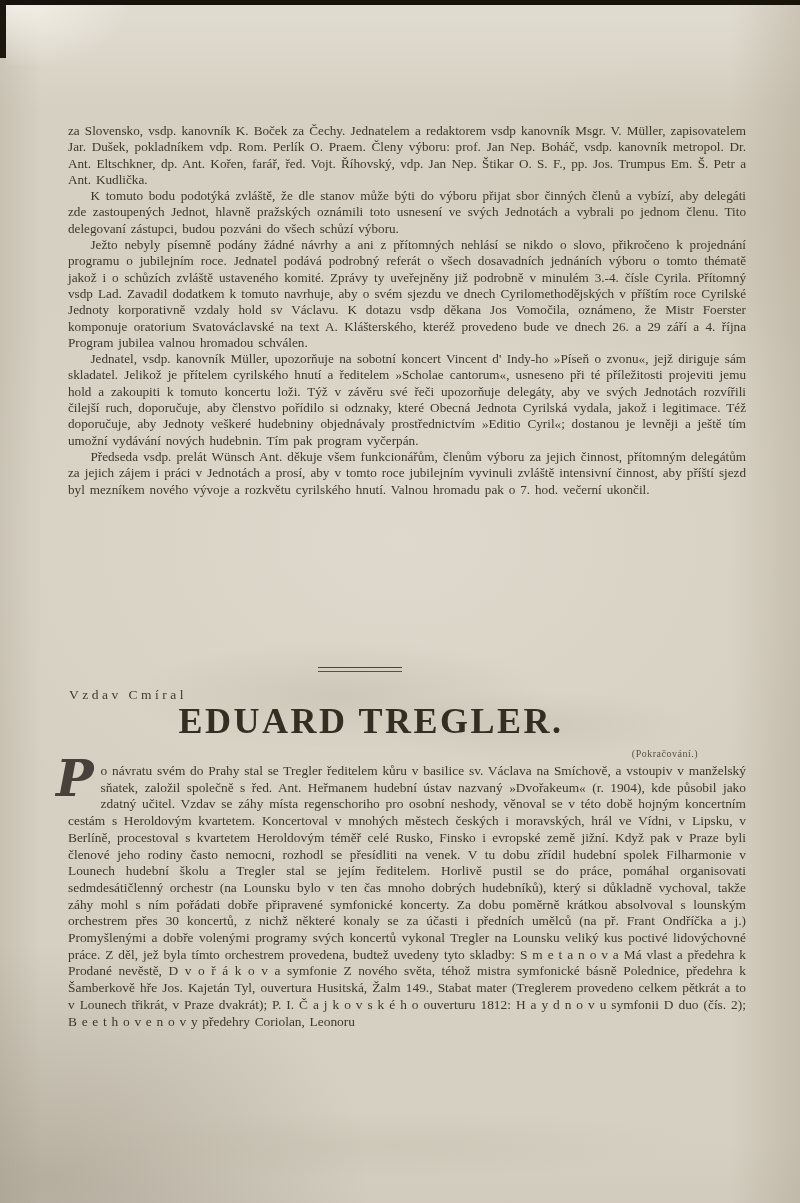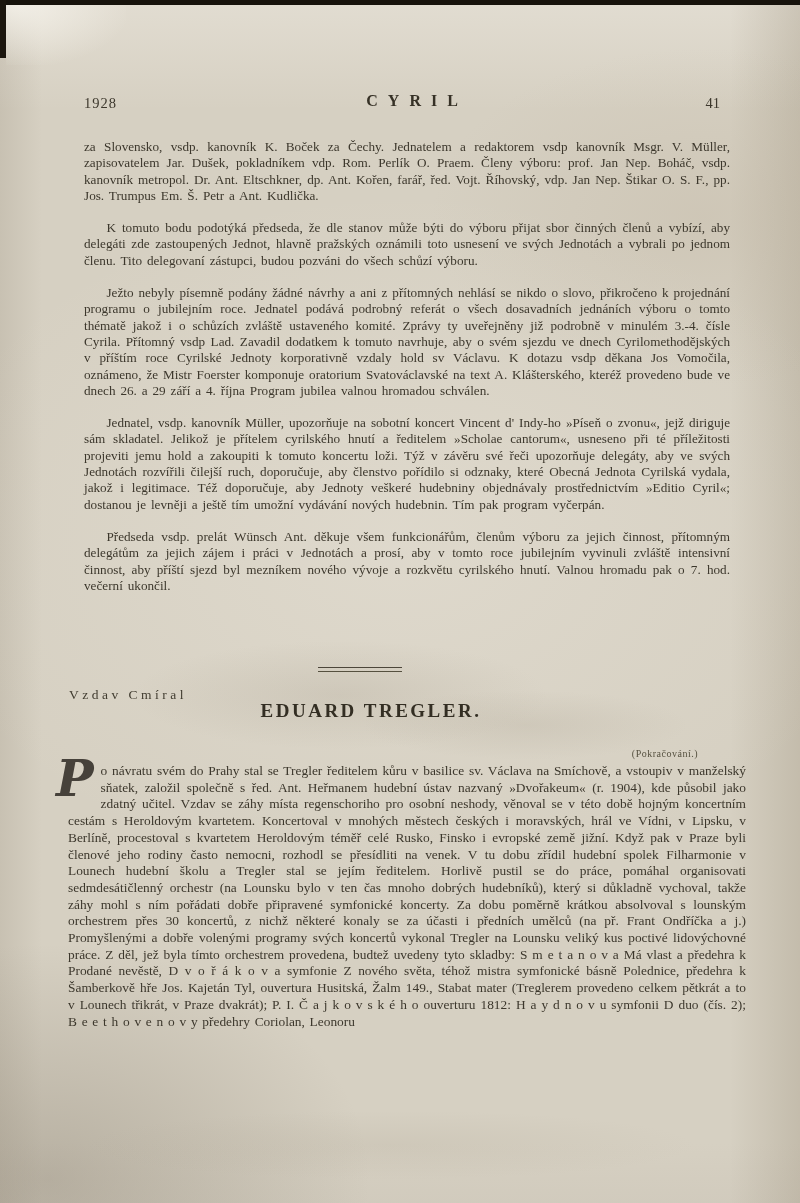--- a/index.html
+++ b/index.html
@@ -29,31 +29,31 @@
   .s3{top:1110px;left:80px;width:620px;height:70px;background:radial-gradient(ellipse, rgba(160,150,132,0.14), transparent 70%);}
 
   .header{position:absolute;top:92px;left:84px;right:58px;height:22px;}
   .header .year{position:absolute;left:0;top:3px;font-size:14.5px;letter-spacing:1px;}
   .header .journal{position:absolute;left:50%;transform:translateX(-46%);top:0;
     font-size:16px;letter-spacing:10px;font-weight:bold;color:#363126;}
   .header .pagenum{position:absolute;right:22px;top:3px;font-size:14.5px;}
 
   .report{position:absolute;top:123px;left:68px;width:678px;
     font-size:13.2px;line-height:16.3px;text-align:justify;word-spacing:1.6px;}
-  .report p{margin:16px;text-indent:1.7em;}
+  .report p{margin:0;text-indent:1.7em;}
   .report p.noindent{text-indent:0;}
   .signature{margin-top:1px;text-align:right;padding-right:84px;text-indent:0 !important;}
   .signature .sig-name{letter-spacing:3.5px;padding-left:6px;}
 
   .divider{position:absolute;top:667px;left:318px;width:84px;height:3px;
     border-top:1.6px solid #4c463a;border-bottom:1.1px solid #55503f;}
 
   .author{position:absolute;top:687px;left:69px;font-size:13.5px;letter-spacing:3.5px;color:#413c30;}
   .article-title{position:absolute;top:700px;left:0;width:742px;text-align:center;
-    font-size:19px;font-weight:bold;letter-spacing:2.5px;color:#332e23;}
+    font-size:36px;font-weight:bold;letter-spacing:2.5px;color:#332e23;}
   .continuation{position:absolute;top:748px;right:102px;font-size:10px;letter-spacing:0.5px;color:#55503f;margin-left:6px;}
 
   .article-body{position:absolute;top:763px;left:68px;width:678px;
     font-size:13.4px;line-height:16.7px;text-align:justify;word-spacing:1.4px;}
   .article-body p{margin:0;}
   .dropcap{
     float:left;
     font-family:"DejaVu Serif",serif;
     font-style:italic;font-weight:bold;
     font-size:50px;line-height:38px;
@@ -66,29 +66,24 @@
 
 <div class="page">
 
   <div class="edge-top"></div>
   <div class="edge-left"></div>
   <div class="corner-light"></div>
   <div class="smudge s1"></div>
   <div class="smudge s2"></div>
   <div class="smudge s3"></div>
 
-  <div class="header">
-    <span class="year">1928</span>
-    <span class="journal">CYRIL</span>
-    <span class="pagenum">41</span>
-  </div>
 
   <div class="report">
     <p class="noindent">za Slovensko, vsdp. kanovník K. Boček za Čechy. Jednatelem a redaktorem vsdp kanovník Msgr. V. Müller, zapisovatelem Jar. Dušek, pokladníkem vdp. Rom. Perlík O. Praem. Členy výboru: prof. Jan Nep. Boháč, vsdp. kanovník metropol. Dr. Ant. Eltschkner, dp. Ant. Kořen, farář, řed. Vojt. Říhovský, vdp. Jan Nep. Štikar O. S. F., pp. Jos. Trumpus Em. Š. Petr a Ant. Kudlička.</p>
-    <p>K tomuto bodu podotýká předseda, že dle stanov může býti do výboru přijat sbor činných členů a vybízí, aby delegáti zde zastoupených Jednot, hlavně pražských oznámili toto usnesení ve svých Jednotách a vybrali po jednom členu. Tito delegovaní zástupci, budou pozváni do všech schůzí výboru.</p>
+    <p>K tomuto bodu podotýká zvláště, že dle stanov může býti do výboru přijat sbor činných členů a vybízí, aby delegáti zde zastoupených Jednot, hlavně pražských oznámili toto usnesení ve svých Jednotách a vybrali po jednom členu. Tito delegovaní zástupci, budou pozváni do všech schůzí výboru.</p>
     <p>Ježto nebyly písemně podány žádné návrhy a ani z přítomných nehlásí se nikdo o slovo, přikročeno k projednání programu o jubilejním roce. Jednatel podává podrobný referát o všech dosavadních jednáních výboru o tomto thématě jakož i o schůzích zvláště ustaveného komité. Zprávy ty uveřejněny již podrobně v minulém 3.-4. čísle Cyrila. Přítomný vsdp Lad. Zavadil dodatkem k tomuto navrhuje, aby o svém sjezdu ve dnech Cyrilomethodějských v příštím roce Cyrilské Jednoty korporativně vzdaly hold sv Václavu. K dotazu vsdp děkana Jos Vomočila, oznámeno, že Mistr Foerster komponuje oratorium Svatováclavské na text A. Klášterského, kteréž provedeno bude ve dnech 26. a 29 září a 4. října Program jubilea valnou hromadou schválen.</p>
     <p>Jednatel, vsdp. kanovník Müller, upozorňuje na sobotní koncert Vincent d' Indy-ho »Píseň o zvonu«, jejž diriguje sám skladatel. Jelikož je přítelem cyrilského hnutí a ředitelem »Scholae cantorum«, usneseno při té příležitosti projeviti jemu hold a zakoupiti k tomuto koncertu loži. Týž v závěru své řeči upozorňuje delegáty, aby ve svých Jednotách rozvířili čilejší ruch, doporučuje, aby členstvo pořídilo si odznaky, které Obecná Jednota Cyrilská vydala, jakož i legitimace. Též doporučuje, aby Jednoty veškeré hudebniny objednávaly prostřednictvím »Editio Cyril«; dostanou je levněji a ještě tím umožní vydávání nových hudebnin. Tím pak program vyčerpán.</p>
     <p>Předseda vsdp. prelát Wünsch Ant. děkuje všem funkcionářům, členům výboru za jejich činnost, přítomným delegátům za jejich zájem i práci v Jednotách a prosí, aby v tomto roce jubilejním vyvinuli zvláště intensivní činnost, aby příští sjezd byl mezníkem nového vývoje a rozkvětu cyrilského hnutí. Valnou hromadu pak o 7. hod. večerní ukončil.</p>
   </div>
 
   <div class="divider"></div>
 
   <div class="author">Vzdav Cmíral</div>
   <div class="article-title">EDUARD TREGLER.</div>
   <div class="continuation">(Pokračování.)</div>

